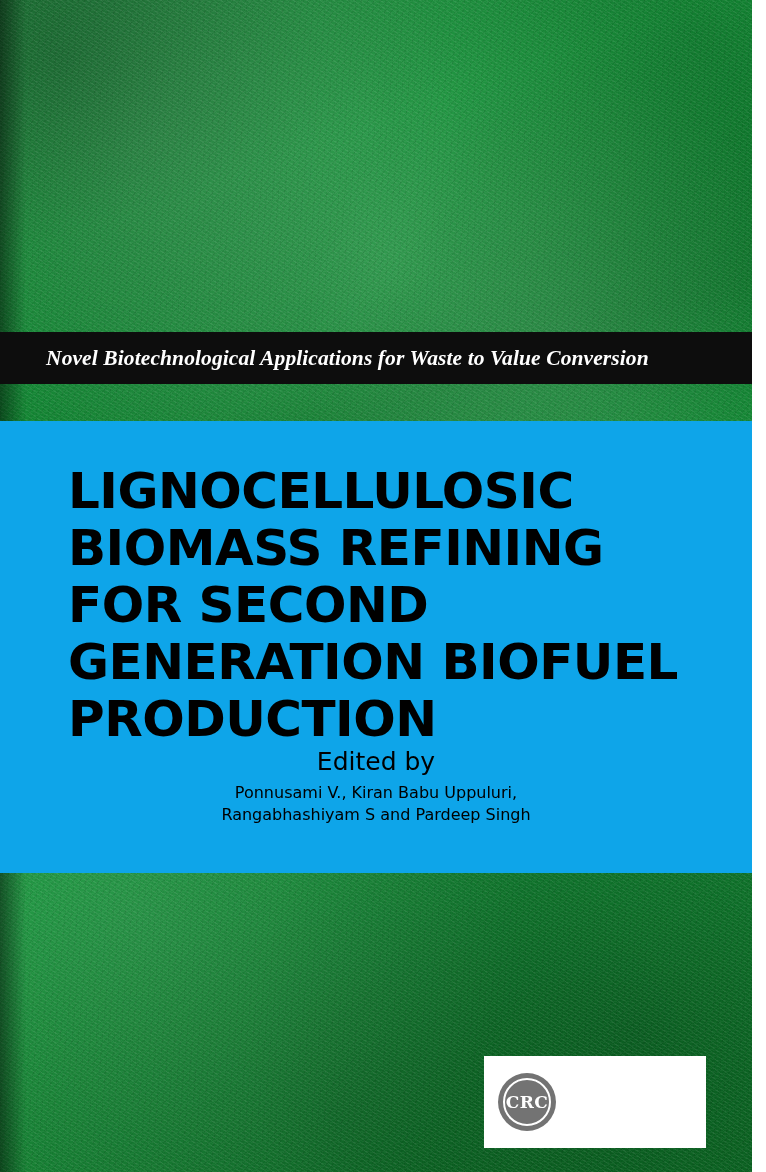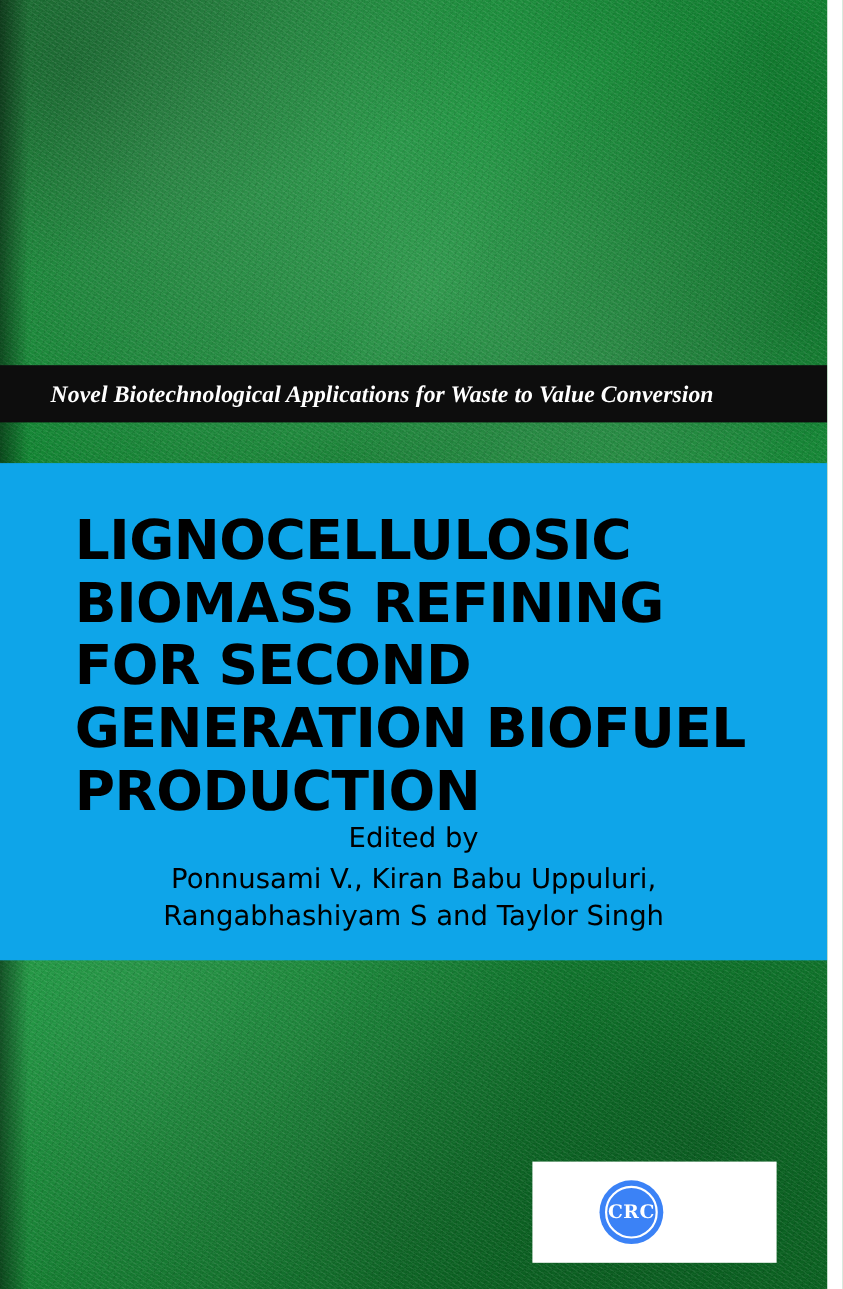--- a/index.html
+++ b/index.html
@@ -110,21 +110,21 @@
   .edited-by {
     font-family: "DejaVu Sans", sans-serif;
     color: #000000;
     font-size: 25px;
     line-height: 1.38;
     margin: 0 0 2px 0;
   }
   .editor-line {
     font-family: "DejaVu Sans", sans-serif;
     color: #000000;
-    font-size: 25px;
+    font-size: 16px;
     line-height: 1.38;
     margin: 0;
   }
 
   
   .logo-box {
     position: absolute;
     right: 46px;
     bottom: 24px;
     width: 222px;
@@ -132,24 +132,23 @@
     background: #ffffff;
     display: flex;
     align-items: center;
     padding-left: 14px;
     box-sizing: border-box;
   }
   .logo-mark {
     width: 58px;
     height: 58px;
     border-radius: 50%;
-    background: #3b82f6;
+    background: #737373;
     position: relative;
     flex: 0 0 auto;
-    margin-left: 47px;
   }
   .logo-mark .crc-text {
     position: absolute;
     inset: 0;
     display: flex;
     align-items: center;
     justify-content: center;
     color: #ffffff;
     font-family: "DejaVu Serif", serif;
     font-weight: bold;
@@ -193,21 +192,21 @@
   <div class="series-band">
     <div class="series-title">Novel Biotechnological Applications for Waste to Value Conversion</div>
   </div>
 
   <div class="title-panel">
     <h1 class="book-title">LIGNOCELLULOSIC BIOMASS REFINING FOR SECOND GENERATION BIOFUEL PRODUCTION</h1>
 
     <div class="editors">
       <p class="edited-by">Edited by</p>
       <p class="editor-line">Ponnusami V., Kiran Babu Uppuluri,</p>
-      <p class="editor-line">Rangabhashiyam S and Taylor Singh</p>
+      <p class="editor-line">Rangabhashiyam S and Pardeep Singh</p>
     </div>
   </div>
 
   <div class="logo-box">
     <div class="logo-mark">
       <div class="ring"></div>
       <div class="crc-text">CRC</div>
     </div>
   </div>
 

